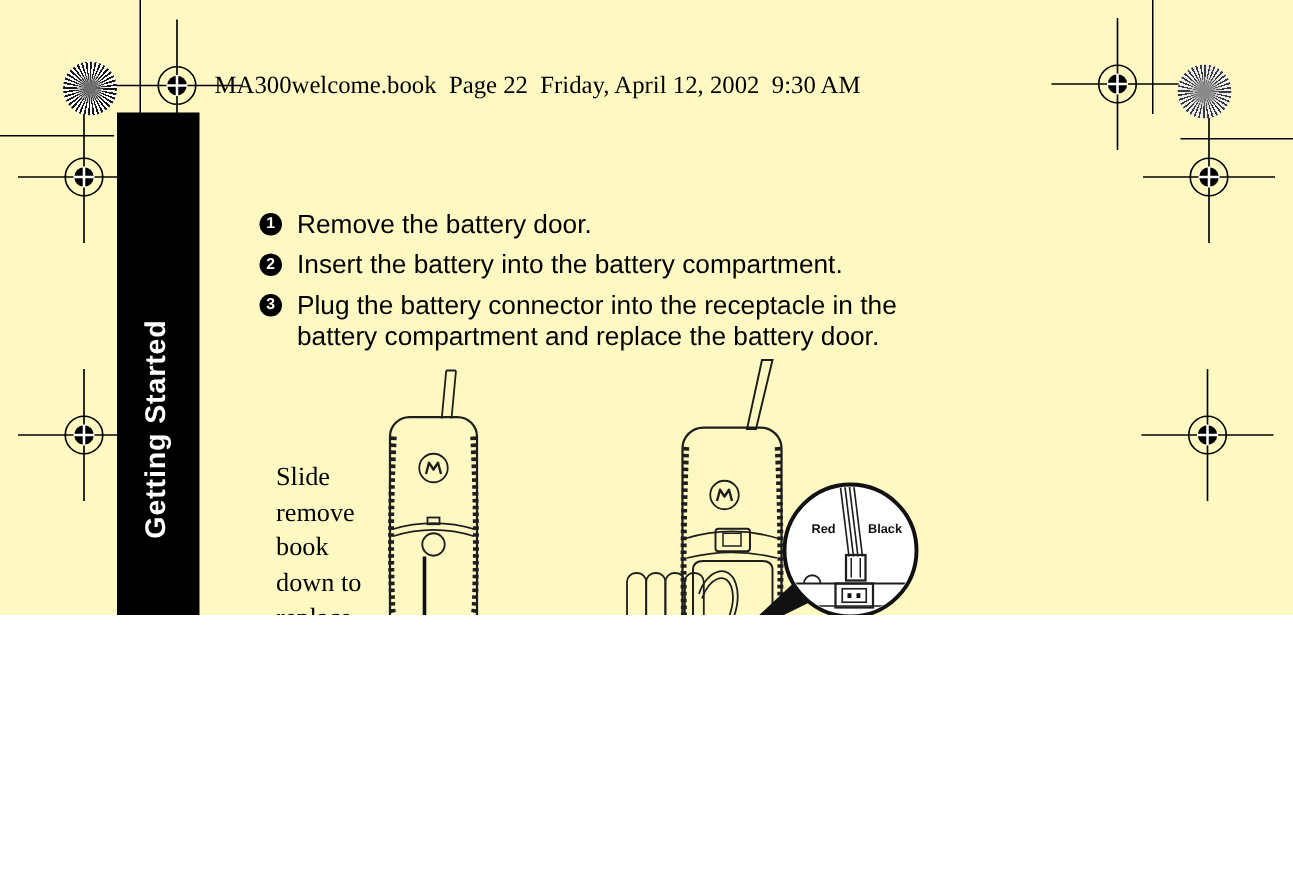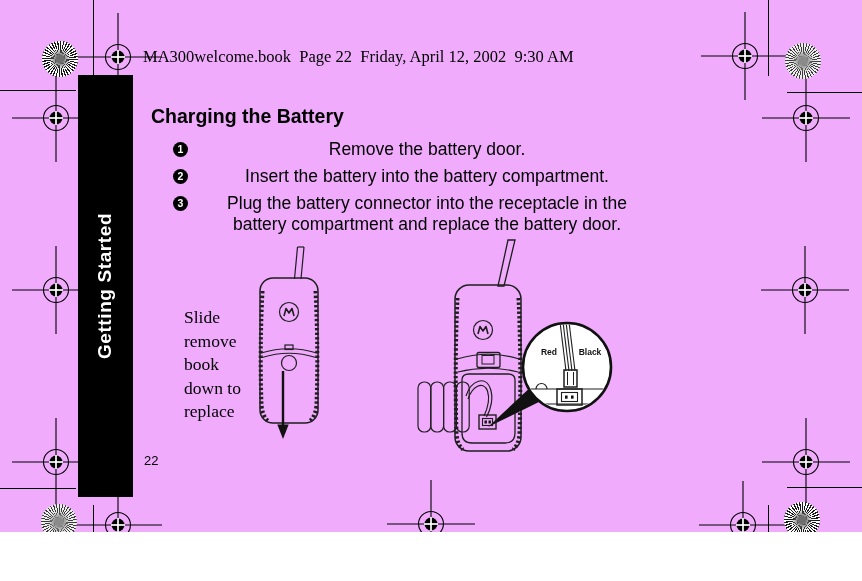--- a/index.html
+++ b/index.html
@@ -1,16 +1,16 @@
 <!DOCTYPE html>
 <html><head>
 <meta charset="utf-8">
 <style>
   html,body{margin:0;padding:0;background:#fff;}
-  #page{position:relative;width:862px;height:532px;background:#f0abfc;overflow:hidden;
+  #page{position:relative;width:862px;height:410px;background:#fef9c3;overflow:hidden;
         font-family:"Liberation Sans",sans-serif;color:#000;}
 
   
   .trim{position:absolute;background:#000;}
   .regmark{position:absolute;}
   .regmark line{stroke:#000;stroke-width:1.1;}
   .regmark .rm-outer{fill:none;stroke:#000;stroke-width:1.1;}
   .regmark .rm-inner{fill:#000;}
   .regmark .rm-white{stroke:#fff;stroke-width:1.7;}
   .starburst{position:absolute;width:36px;height:36px;border-radius:50%;
@@ -29,21 +29,21 @@
      display:flex;align-items:center;justify-content:center;}
   .sidebar-label{transform:rotate(-90deg);white-space:nowrap;color:#fff;
      font-weight:bold;font-size:19px;letter-spacing:.6px;}
 
   .page-title{position:absolute;left:151px;top:105px;font-weight:bold;font-size:19.5px;}
 
   .steps{position:absolute;left:173px;top:139px;width:500px;}
   .step{display:flex;margin-bottom:6.5px;}
   .step-num{flex:0 0 15px;width:15px;height:15px;border-radius:50%;background:#000;color:#fff;
      font-weight:bold;font-size:10.5px;line-height:15px;text-align:center;margin-top:3px;}
-  .step-text{margin-left:10px;font-size:17.5px;line-height:20.5px;width:458px;text-align:center;}
+  .step-text{margin-left:10px;font-size:17.5px;line-height:20.5px;width:458px;}
 
   .slide-caption{position:absolute;left:184px;top:306px;font-size:17.5px;line-height:23.5px;font-family:Liberation Serif, serif;}
   .slide-caption span{display:block;}
 
   .page-number{position:absolute;left:144px;top:453px;font-size:13px;}
 
   .illus{position:absolute;}
   .ink{stroke:#1e1e1e;fill:none;}
   .callout-label{font-family:"Liberation Sans",sans-serif;font-size:8.5px;font-weight:bold;fill:#111;}
 </style>
@@ -154,21 +154,20 @@
   <div class="starburst soft" style="left:785px;top:43px"></div>
   <div class="starburst soft" style="left:41px;top:504px"></div>
   <div class="starburst" style="left:784px;top:502px"></div>
 
   <div class="scan-header">MA300welcome.book  Page 22  Friday, April 12, 2002  9:30 AM</div>
 
   <div class="sidebar">
     <div class="sidebar-label">Getting Started</div>
   </div>
 
-  <div class="page-title">Charging the Battery</div>
 
   <div class="steps">
     <div class="step">
       <div class="step-num">1</div>
       <div class="step-text">Remove the battery door.</div>
     </div>
     <div class="step">
       <div class="step-num">2</div>
       <div class="step-text">Insert the battery into the battery compartment.</div>
     </div>

